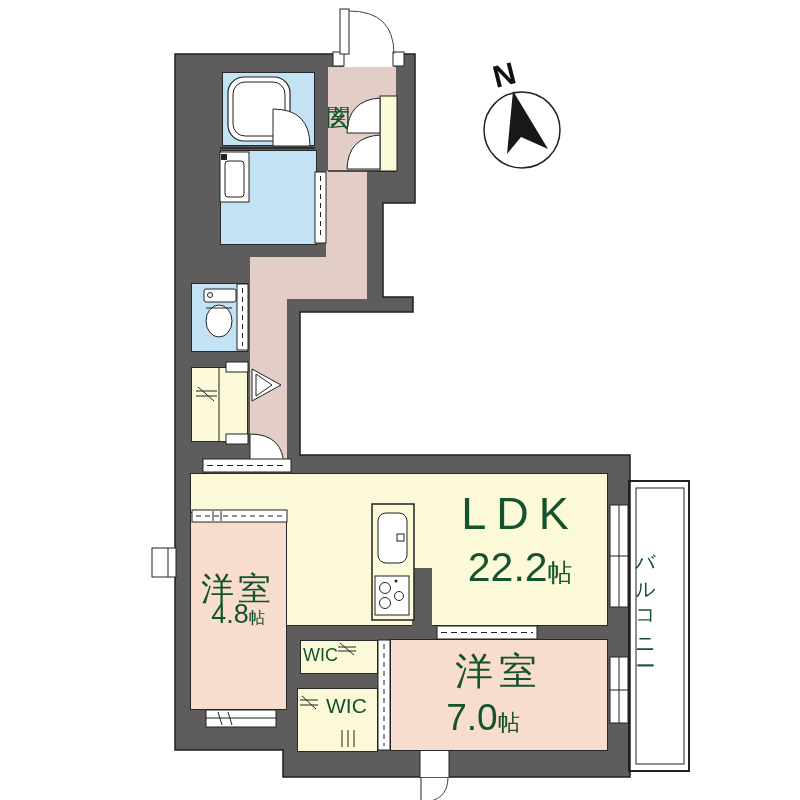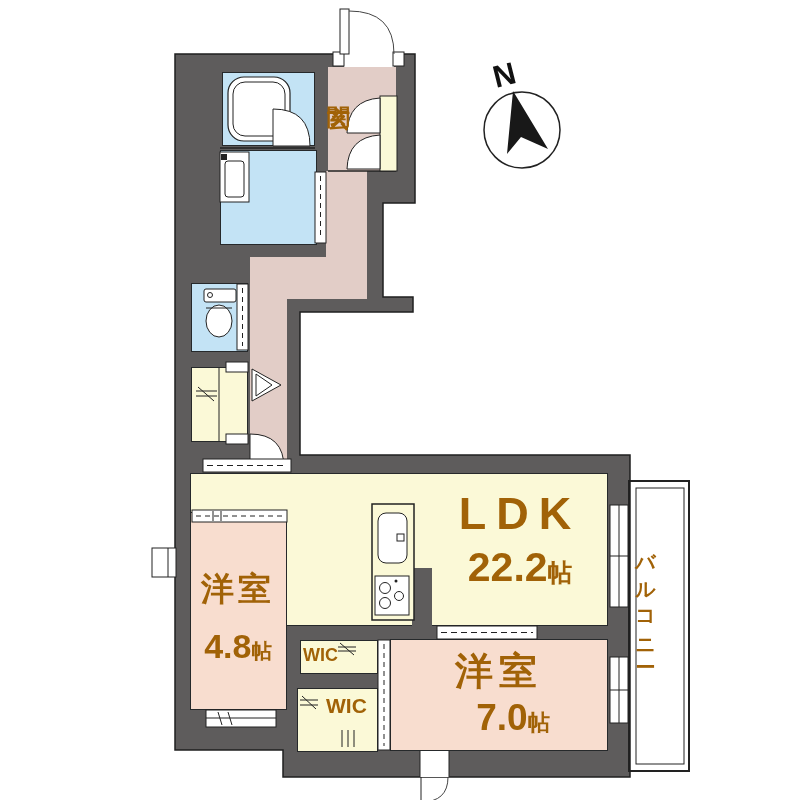--- a/index.html
+++ b/index.html
@@ -6,21 +6,21 @@
   #stage{position:relative;width:800px;height:800px;background:#ffffff;overflow:hidden;
          font-family:"Liberation Sans", sans-serif;}
   .abs{position:absolute;box-sizing:border-box;}
   .w{background:#5e5c5c;}
   .room{box-sizing:border-box;}
   .blue{background:#c3e3f5;border:1px solid #26292b;}
   .hall{background:#e2cdc7;}
   .cream{background:#fbf9d7;border:1px solid #26292b;}
   .rose{background:#f8ddcf;border:1px solid #26292b;}
   .balcony{background:#ffffff;border:2px solid #222;}
-  .lbl{color:#a16207;font-weight:bold;line-height:1;white-space:nowrap;}
+  .lbl{color:#14532d;font-weight:normal;line-height:1;white-space:nowrap;}
   .vtext{writing-mode:vertical-rl;text-orientation:mixed;}
   .ctr{text-align:center;}
   .unit{font-size:0.6em;}
   svg{position:absolute;left:0;top:0;pointer-events:none;}
 </style>
 </head>
 <body>
 
 <div id="stage">
 
@@ -196,26 +196,26 @@
   </svg>
 
   <div class="abs lbl vtext" style="left:327px;top:86px;font-size:23px;letter-spacing:2px;">玄関</div>
 
   <div class="abs lbl ctr" style="left:420px;top:491px;width:200px;font-size:45px;letter-spacing:10px;">LDK</div>
   <div class="abs lbl ctr" style="left:420px;top:547px;width:200px;font-size:41px;">
     <span>22.2</span><span class="unit">帖</span>
   </div>
 
   <div class="abs lbl ctr" style="left:186px;top:572px;width:104px;font-size:33px;letter-spacing:4px;">洋室</div>
-  <div class="abs lbl ctr" style="left:183px;top:629px;width:110px;font-size:34px;">
+  <div class="abs lbl ctr" style="left:183px;top:601px;width:110px;font-size:27px;">
     <span>4.8</span><span class="unit">帖</span>
   </div>
 
   <div class="abs lbl ctr" style="left:390px;top:652px;width:218px;font-size:38px;letter-spacing:6px;">洋室</div>
-  <div class="abs lbl ctr" style="left:390px;top:699px;width:186px;font-size:37px;margin-left:30px;">
+  <div class="abs lbl ctr" style="left:390px;top:699px;width:186px;font-size:37px;">
     <span>7.0</span><span class="unit">帖</span>
   </div>
 
   <div class="abs lbl" style="left:303px;top:646px;font-size:18px;">WIC</div>
   <div class="abs lbl" style="left:326px;top:695px;font-size:21px;">WIC</div>
 
   <div class="abs lbl vtext" style="left:636px;top:540px;height:220px;font-size:20px;letter-spacing:6px;">バルコニー</div>
 
 </div>
 

